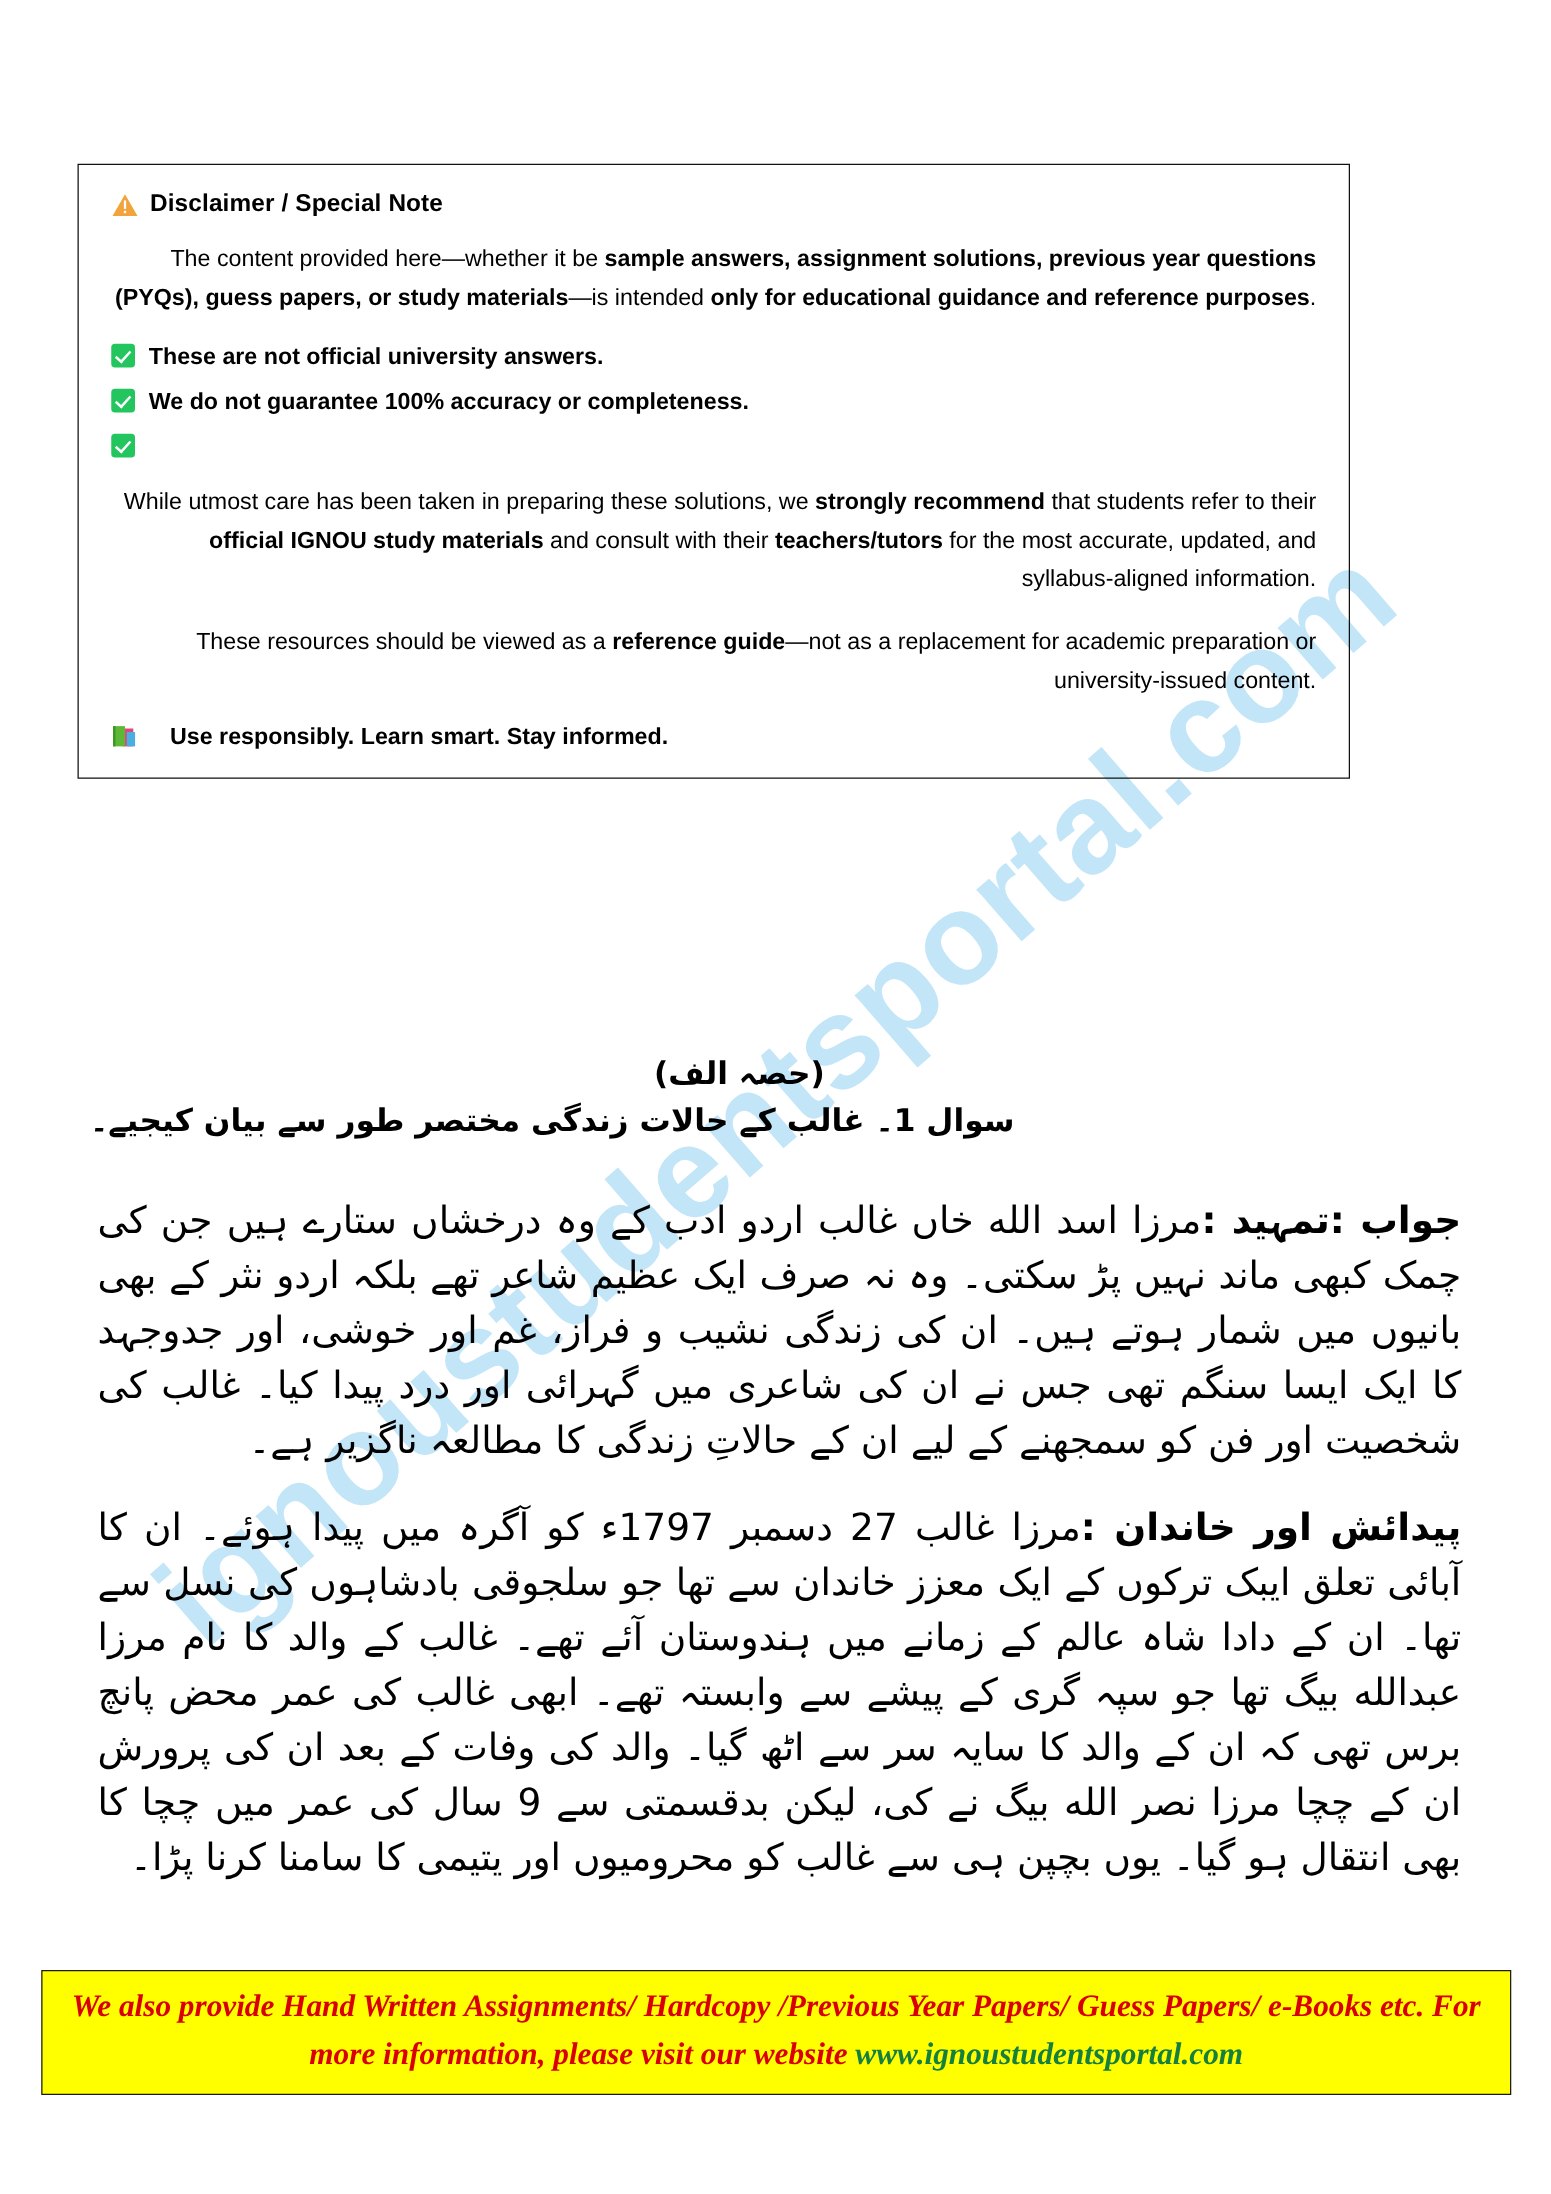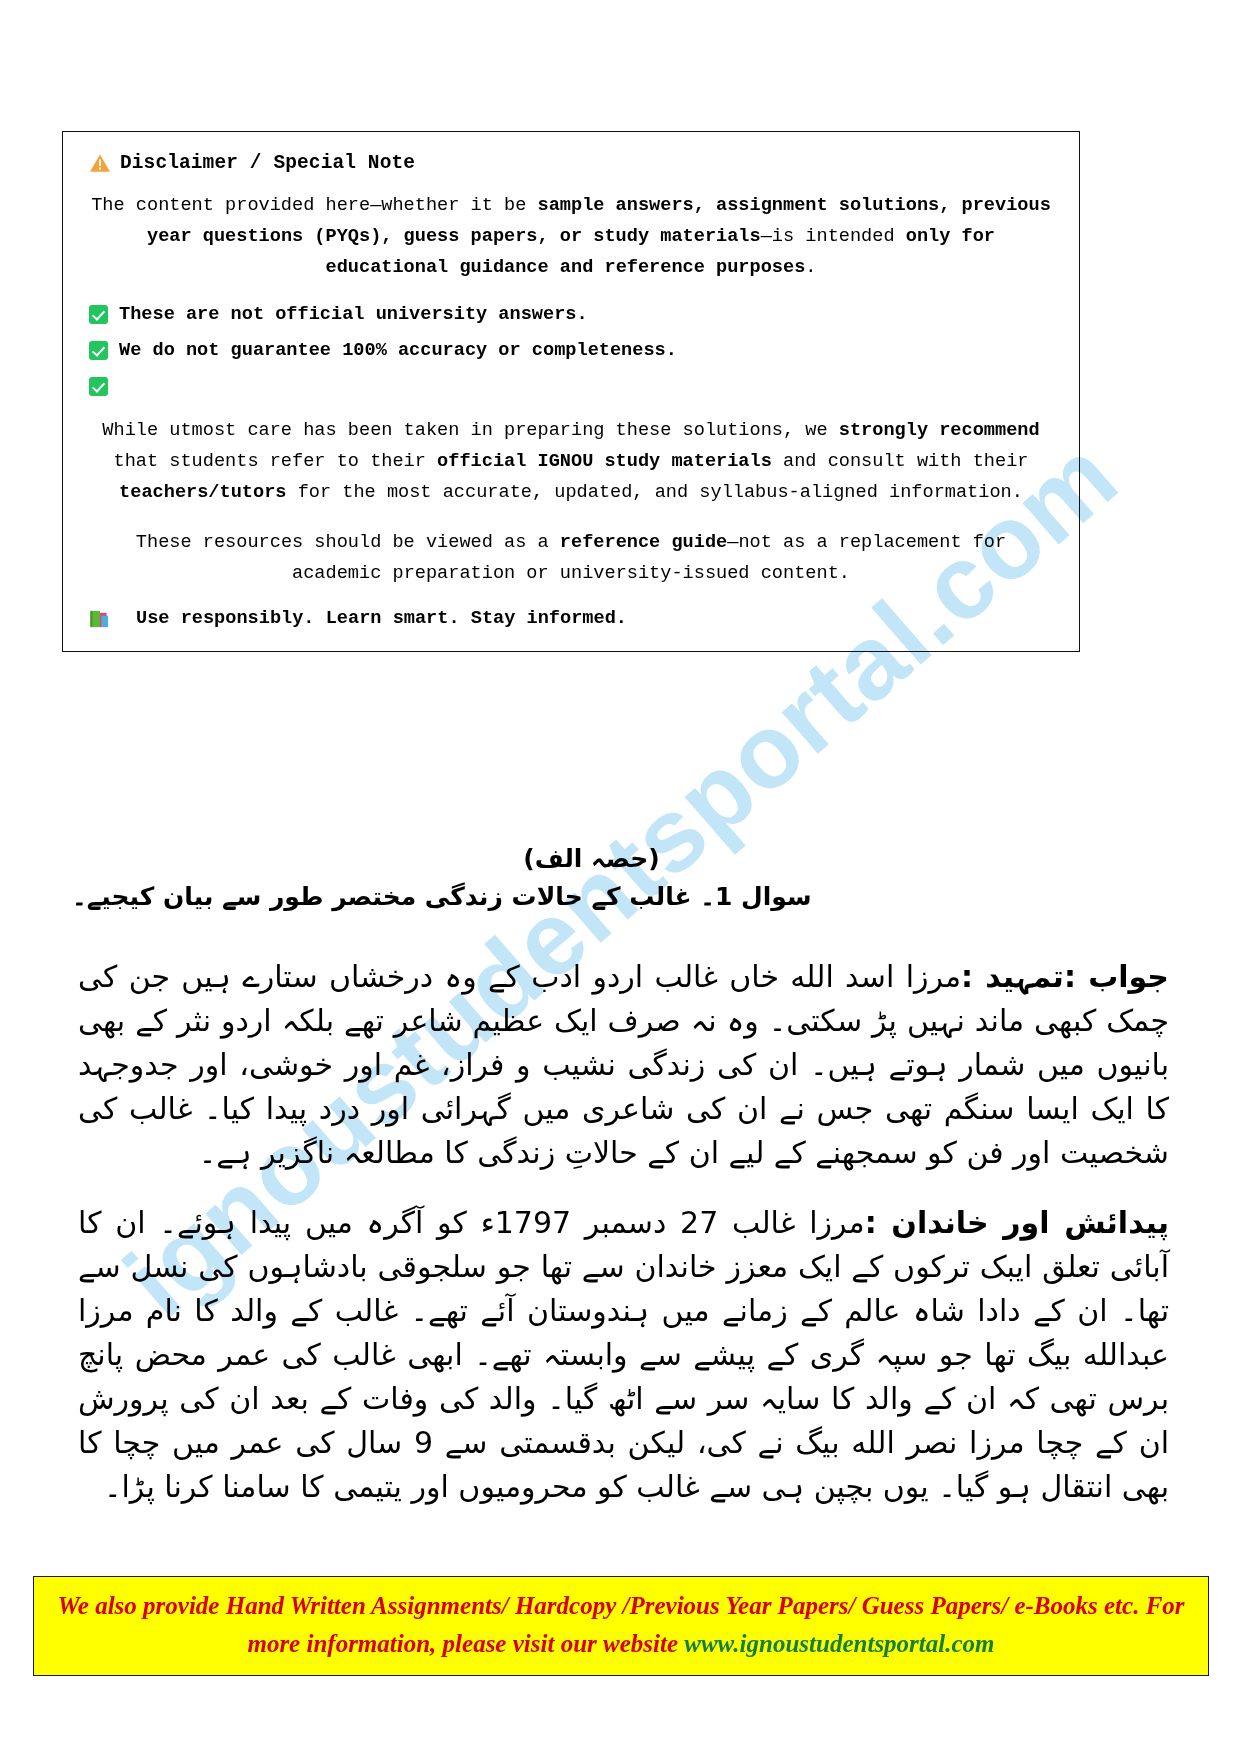--- a/index.html
+++ b/index.html
@@ -52,40 +52,39 @@
   
   #disclaimer-box {
     position: absolute;
     left: 62px;
     top: 131px;
     width: 1018px;
     box-sizing: border-box;
     border: 1.4px solid #111111;
     background: transparent;
     padding: 20px 26px 22px 26px;
-    font-family: Liberation Mono, monospace;
   }
   .disc-title-row {
     display: flex;
     align-items: center;
     gap: 9px;
     margin-bottom: 16px;
   }
   .disc-title {
     font-size: 19.5px;
     font-weight: bold;
     letter-spacing: .1px;
   }
   .warn-icon { width: 22px; height: 20px; display: block; }
 
   .disc-p {
     font-size: 18.6px;
     line-height: 31px;
     margin: 0 0 19px 0;
-    text-align: center;
+    text-align: right;
   }
   .disc-p:last-child { margin-bottom: 0; }
   .disc-p b { font-weight: bold; }
 
   .check-list {
     margin: 0 0 19px 0;
     padding: 0;
     list-style: none;
   }
   .check-item {

